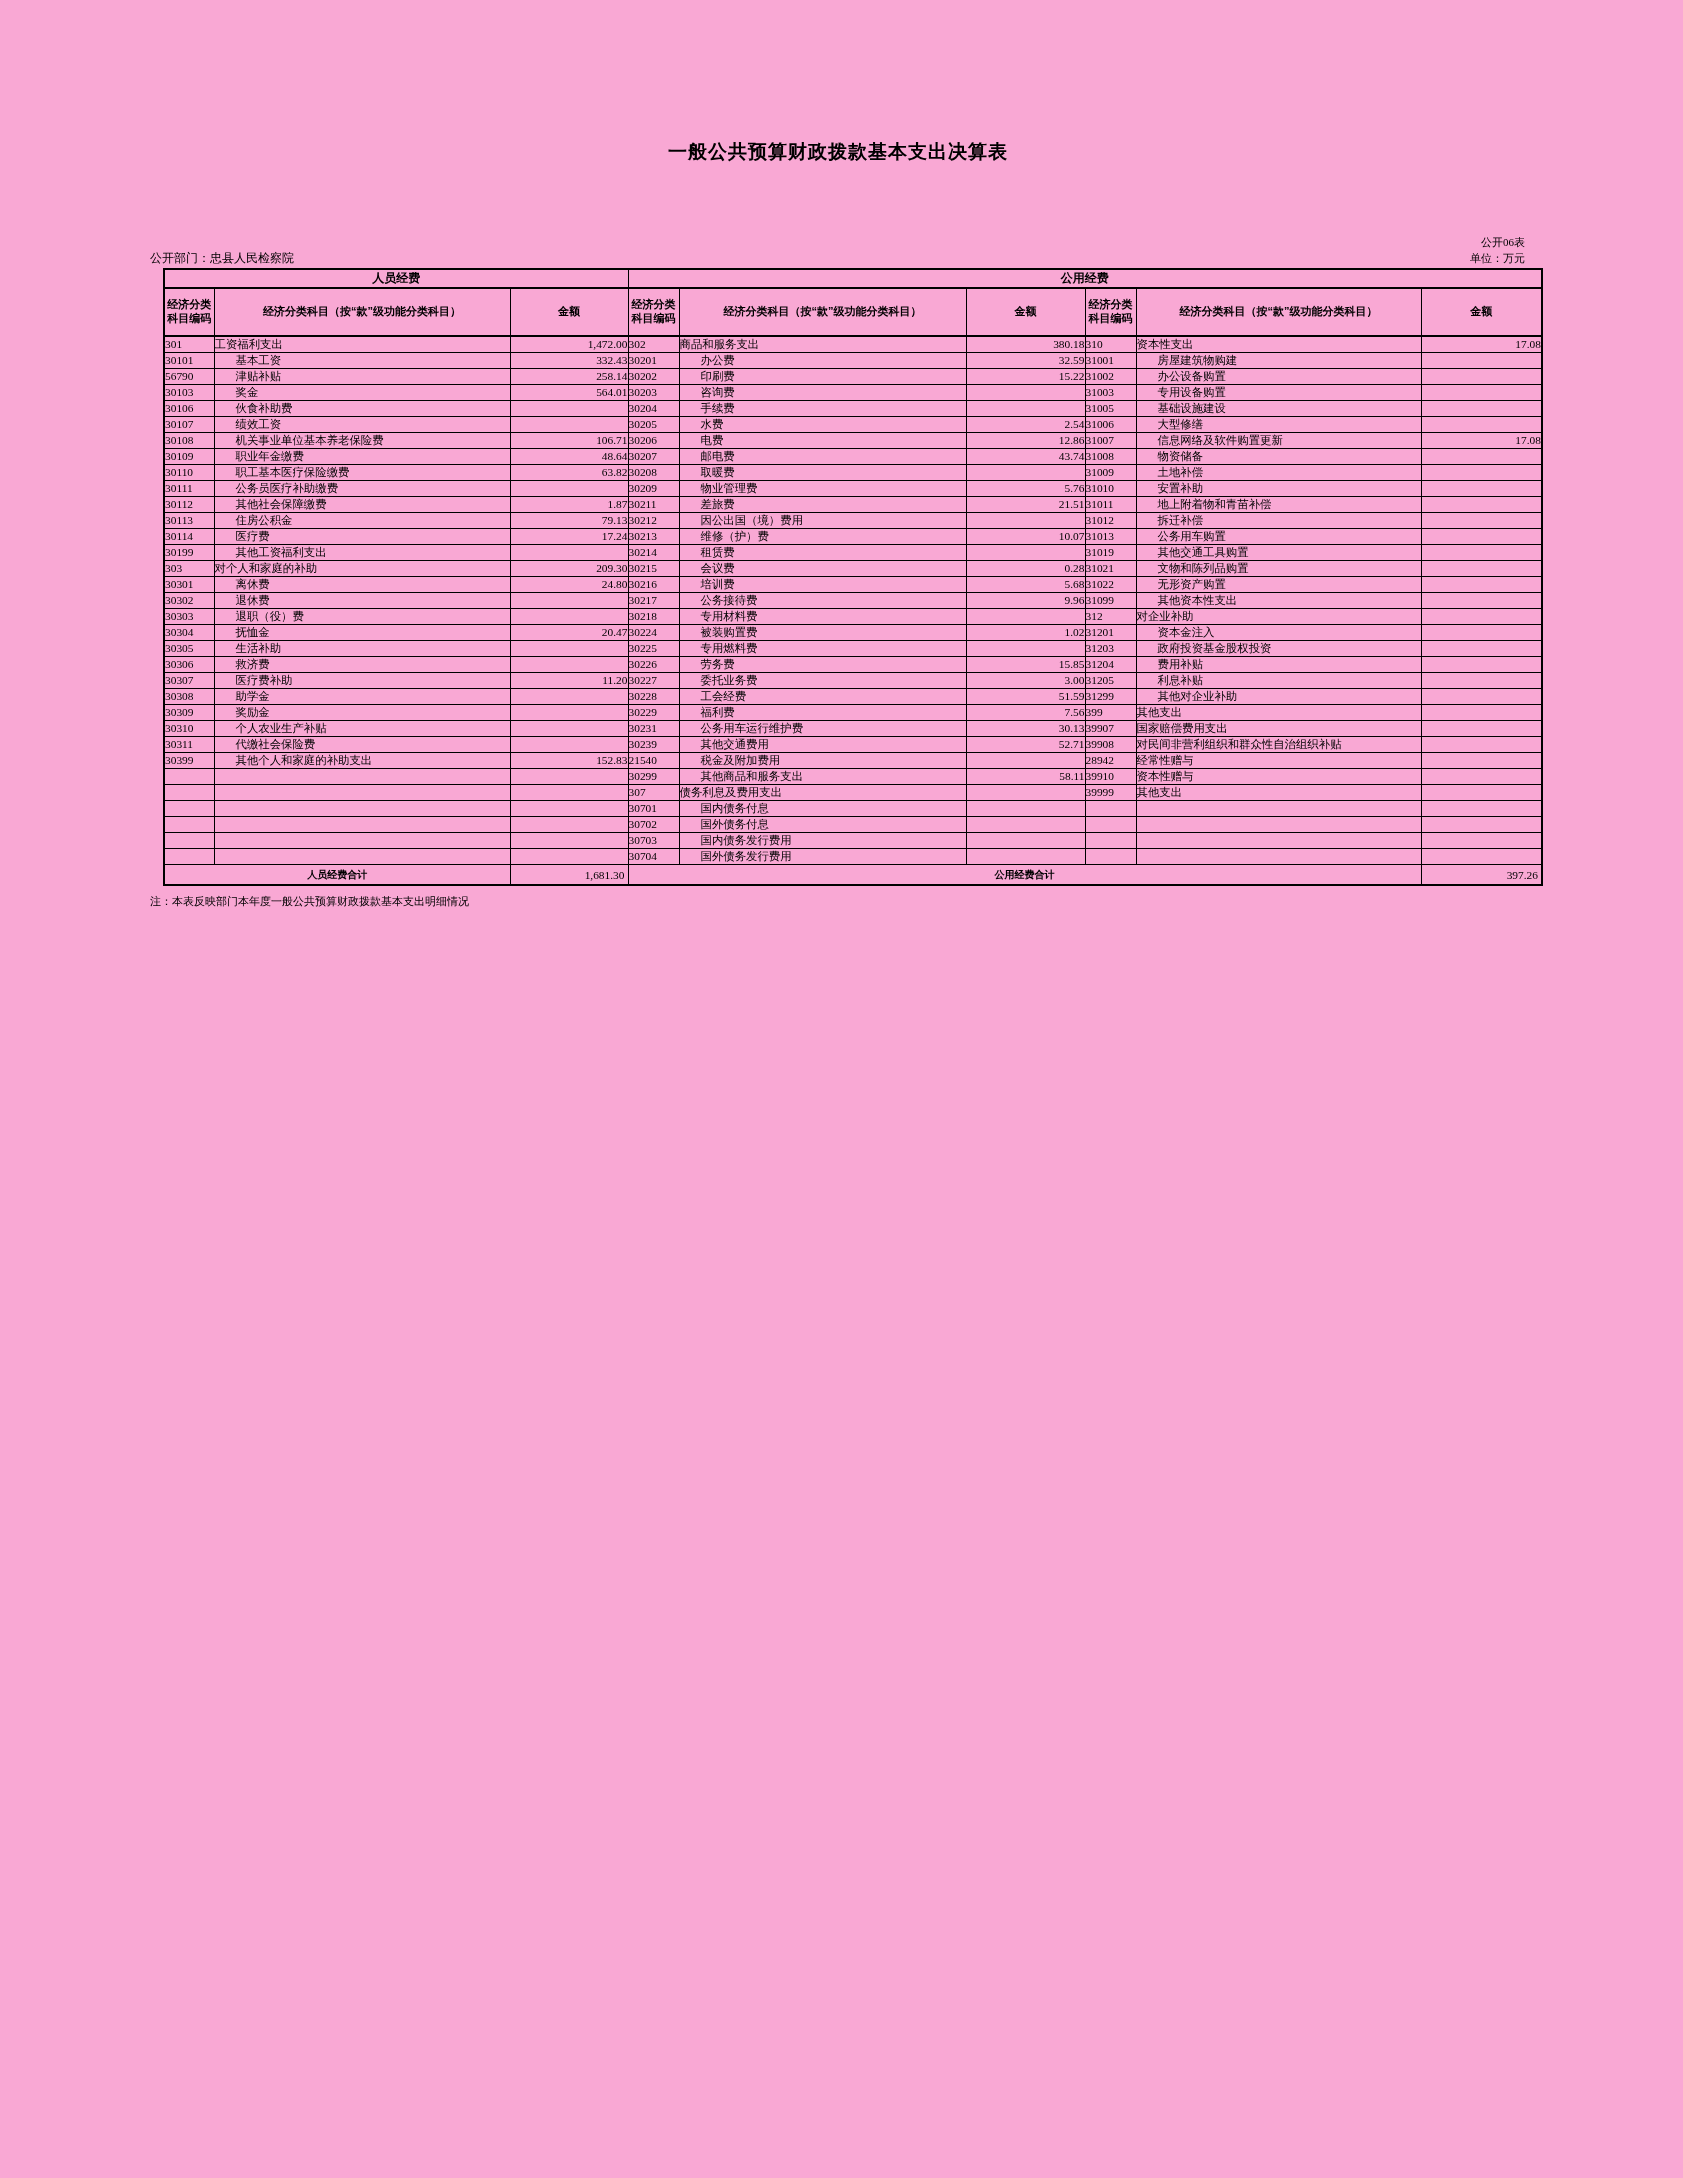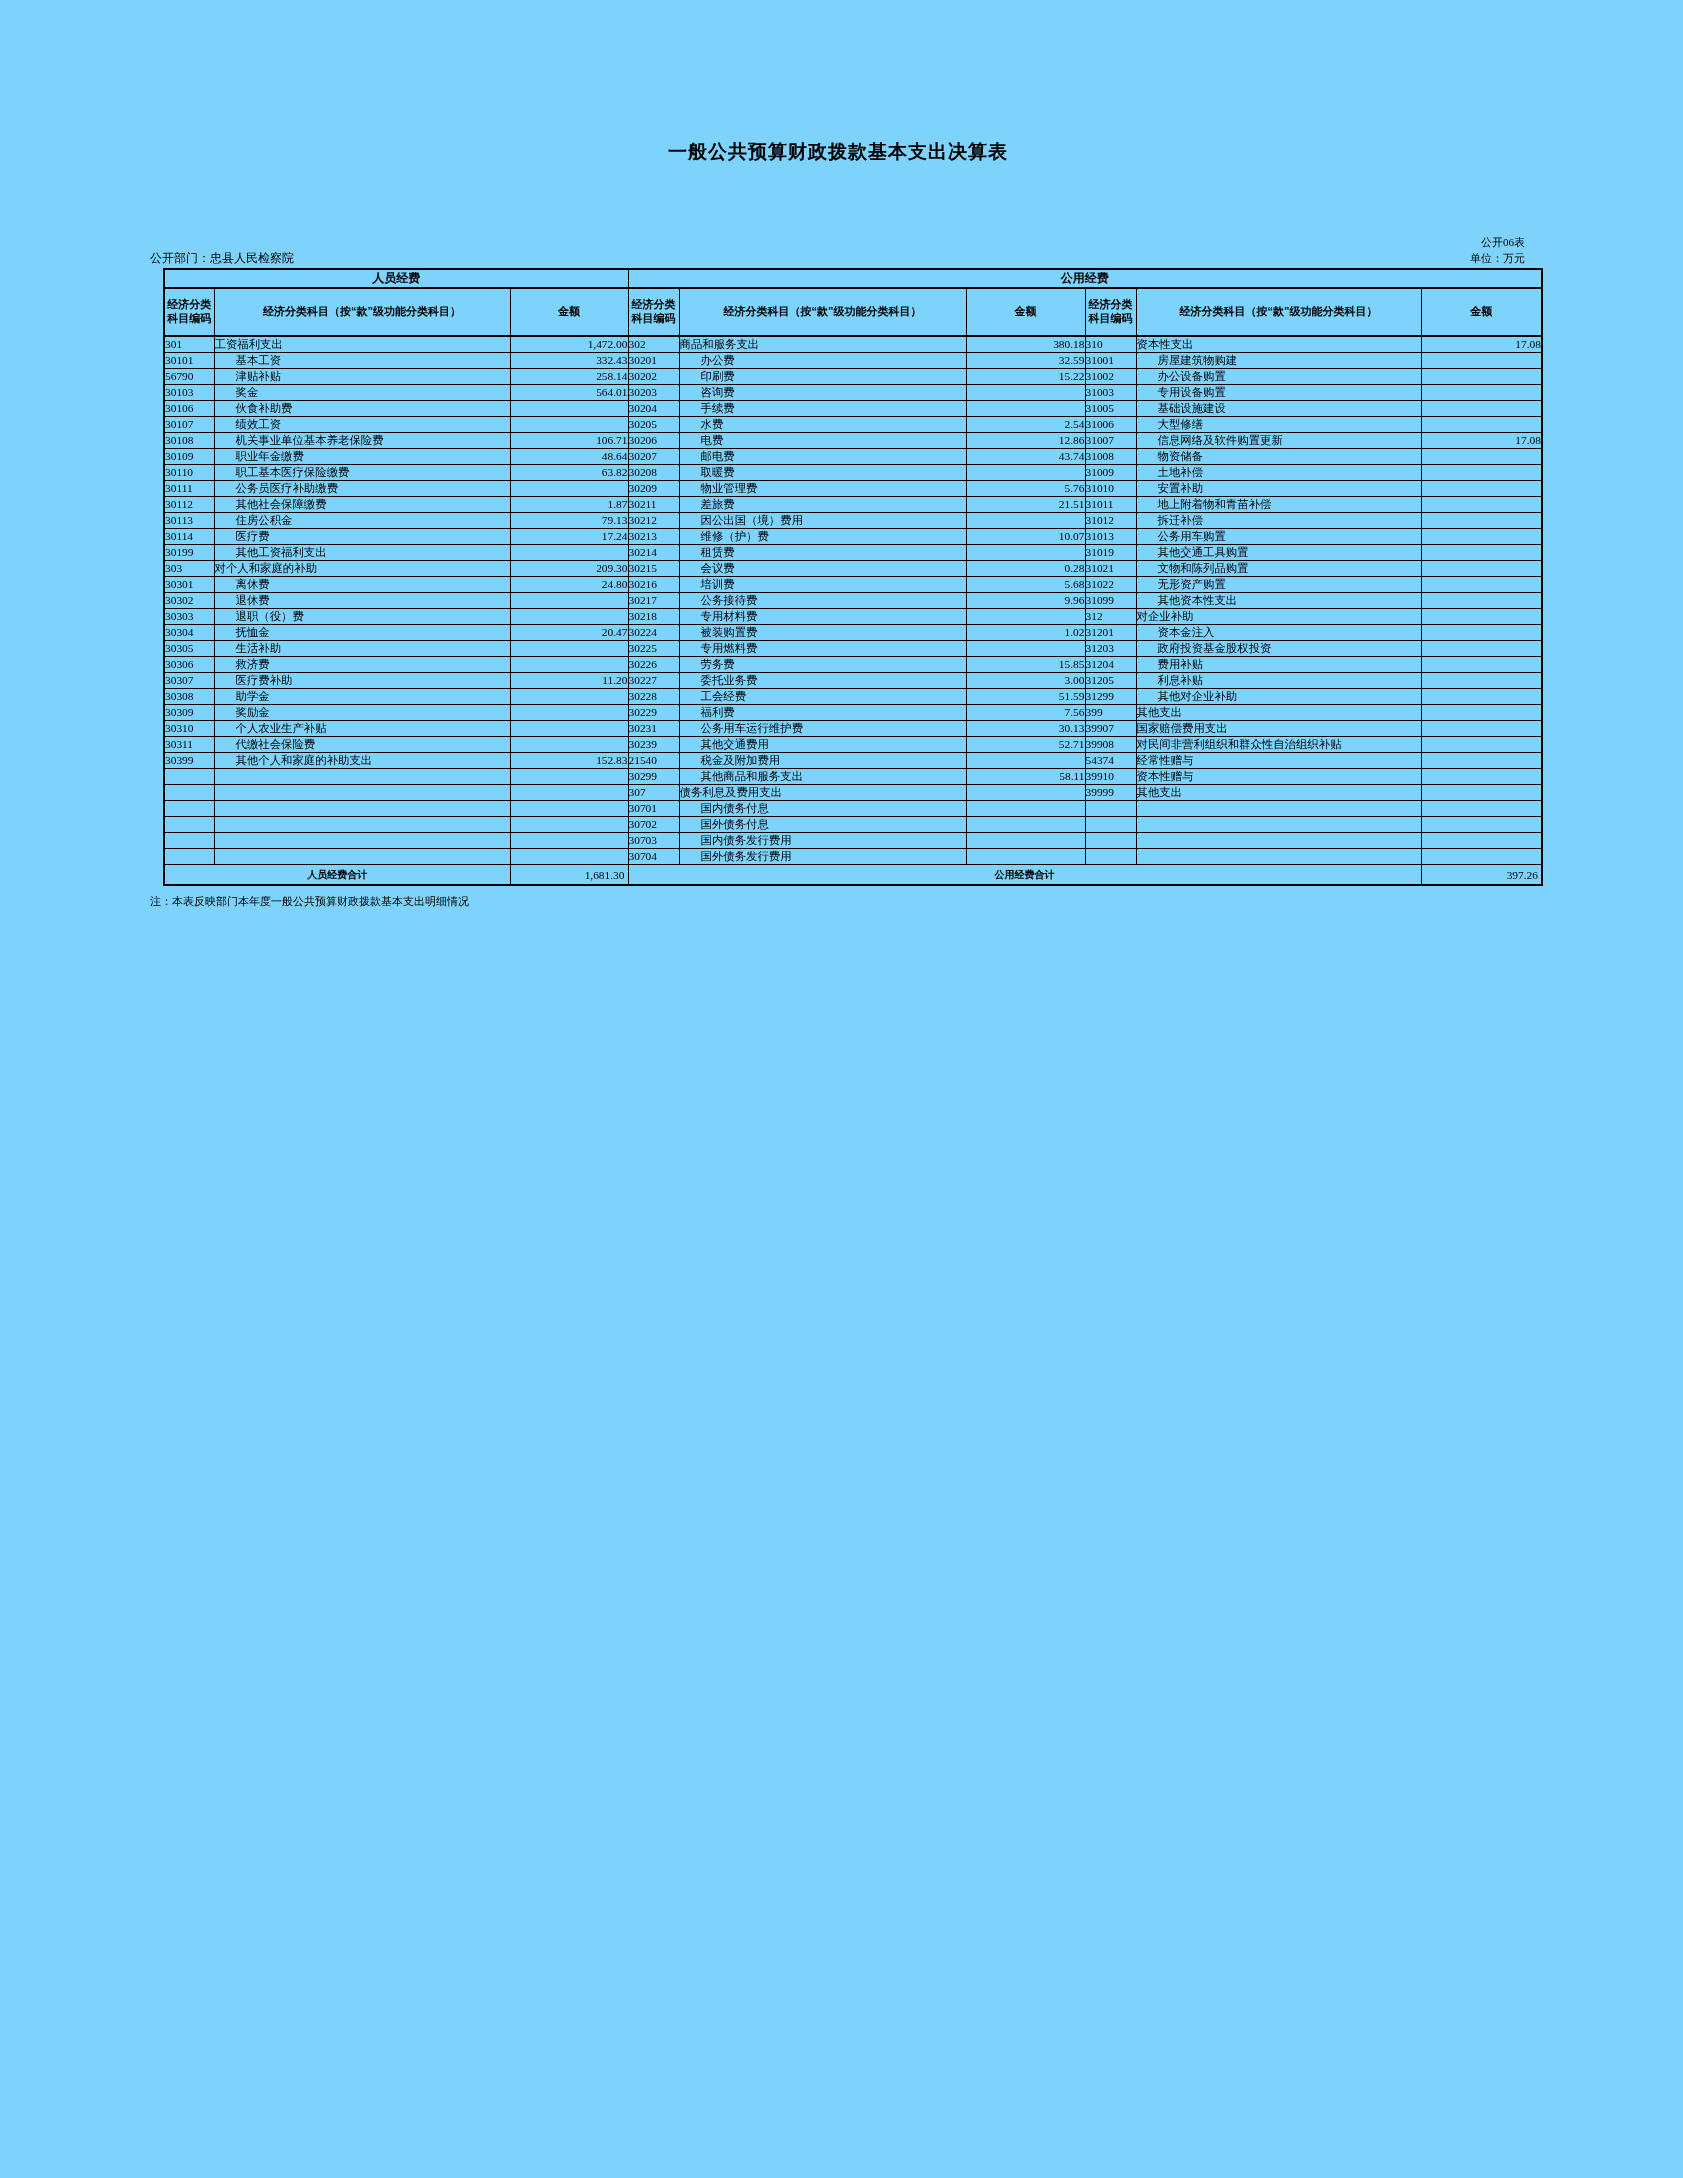--- a/index.html
+++ b/index.html
@@ -1,19 +1,19 @@
 <!DOCTYPE html>
 <html><head>
 <meta charset="utf-8">
 <style>
   html,body{margin:0;padding:0;background:#e8e8e8;}
   .page{
     position:relative;
     width:1683px;height:2178px;
-    background:#7dd3fc;
+    background:#f9a8d4;
     color:#000;
     font-family:"Liberation Serif","DejaVu Serif",serif;
     overflow:hidden;
   }
   .doc-title{
     position:absolute;top:139px;left:149px;width:1378px;
     text-align:center;
     font-family:"Liberation Sans","DejaVu Sans",sans-serif;
     font-weight:bold;font-size:19px;letter-spacing:1px;
   }
@@ -402,21 +402,21 @@
           <td class="cell-item">对民间非营利组织和群众性自治组织补贴</td>
           <td class="cell-amount"></td>
         </tr>
         <tr>
           <td class="cell-code">30399</td>
           <td class="cell-item sub">其他个人和家庭的补助支出</td>
           <td class="cell-amount">152.83</td>
           <td class="cell-code">21540</td>
           <td class="cell-item sub">税金及附加费用</td>
           <td class="cell-amount"></td>
-          <td class="cell-code">54374</td>
+          <td class="cell-code">28942</td>
           <td class="cell-item">经常性赠与</td>
           <td class="cell-amount"></td>
         </tr>
         <tr>
           <td class="cell-code"></td>
           <td class="cell-item"></td>
           <td class="cell-amount"></td>
           <td class="cell-code">30299</td>
           <td class="cell-item sub">其他商品和服务支出</td>
           <td class="cell-amount">58.11</td>

